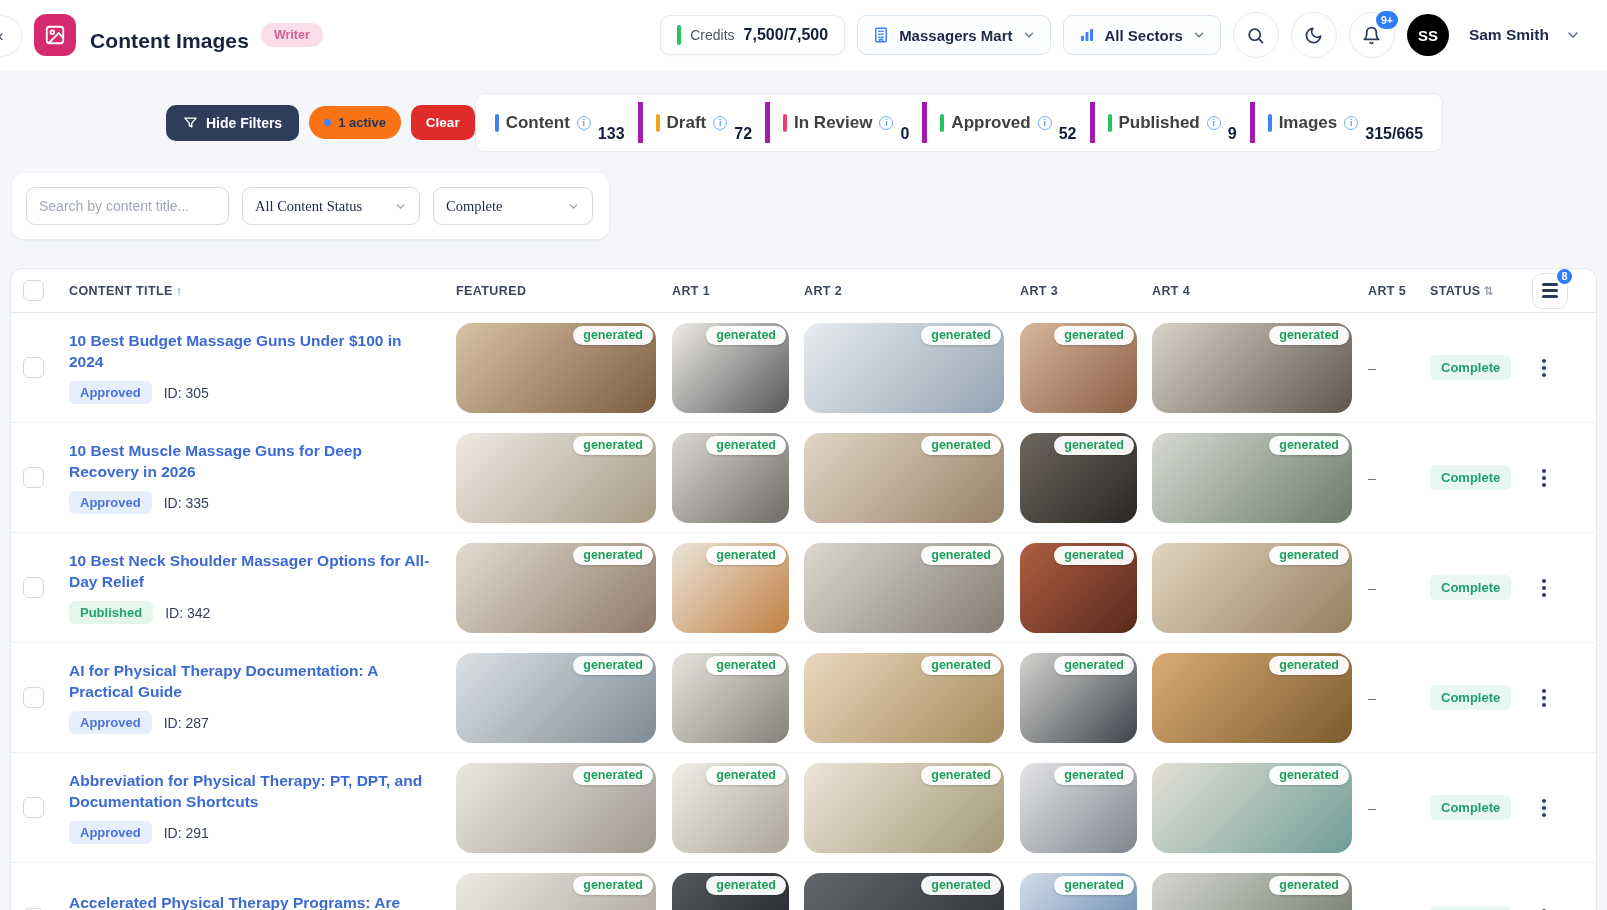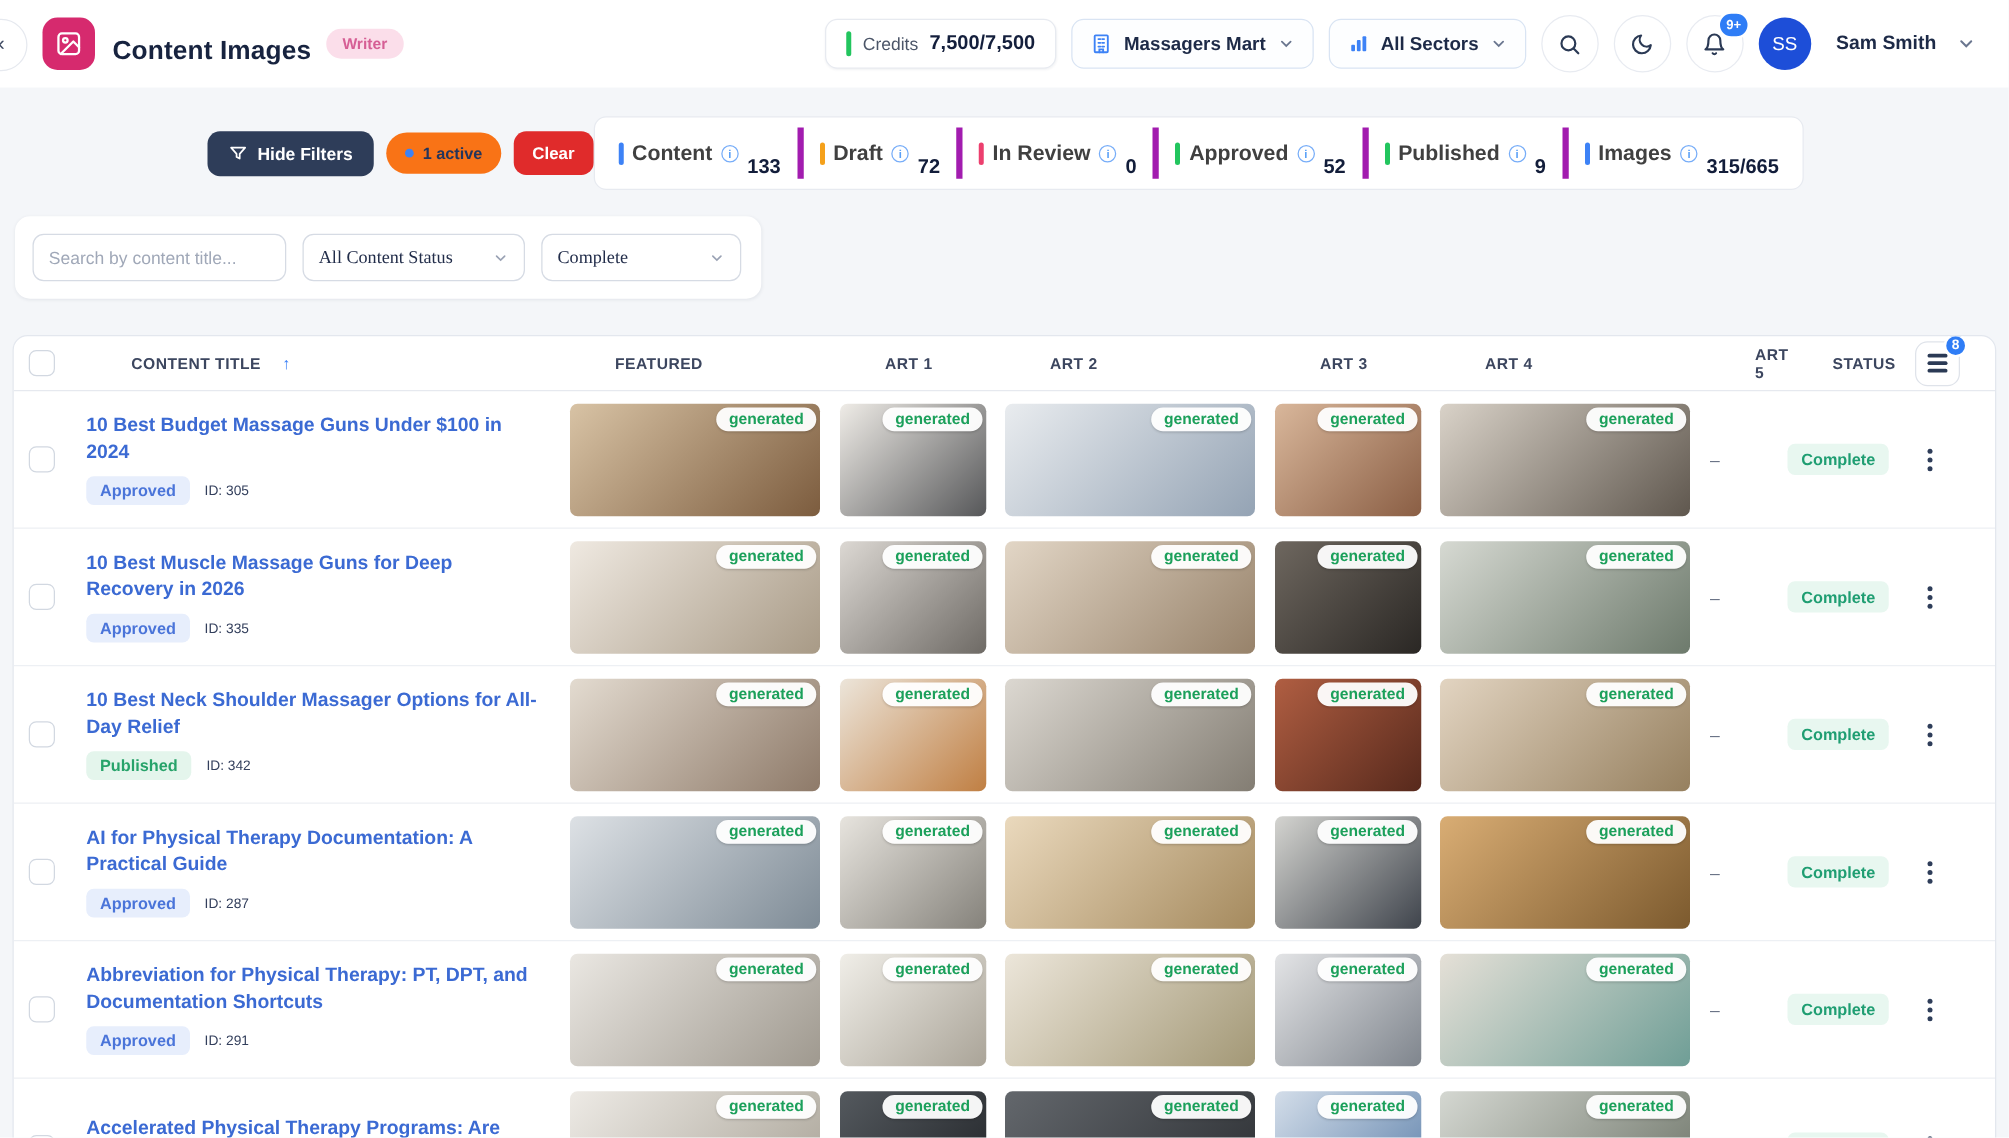--- a/index.html
+++ b/index.html
@@ -13,21 +13,21 @@
   .page-title { font-size: 21px; font-weight: 800; letter-spacing: .1px; color: #17233f; margin-top: 12px; }
   .role-badge { margin-left: 12px; background: #fbdeea; color: #d65f95; font-size: 12.5px; font-weight: 600; padding: 5px 13px; border-radius: 999px; }
   .topbar-right { margin-left: auto; display: flex; align-items: center; gap: 12px; }
   .credits-card { display: flex; align-items: center; gap: 9px; background: #fff; border: 1px solid #e7eaf0; box-shadow: 0 1px 2px rgba(20,30,60,.06); border-radius: 10px; padding: 9px 16px; }
   .vbar { width: 4px; height: 20px; border-radius: 3px; }
   .credits-label { color: #4b5568; font-size: 14px; }
   .credits-value { font-size: 16px; font-weight: 800; color: #141f3c; }
   .hdr-select { display: flex; align-items: center; gap: 9px; background: #fdfeff; border: 1px solid #d9e4f3; border-radius: 10px; padding: 10px 14px; font-size: 15px; font-weight: 700; color: #1d2a47; cursor: pointer; }
   .icon-circle { position: relative; width: 46px; height: 46px; border-radius: 50%; background: #fff; border: 1px solid #e8ebf1; display: flex; align-items: center; justify-content: center; cursor: pointer; }
   .notif-badge { position: absolute; top: -4px; right: -6px; background: #2f7df6; color: #fff; font-size: 10.5px; font-weight: 700; padding: 3px 5px; border-radius: 999px; border: 2px solid #fff; }
-  .avatar { width: 42px; height: 42px; border-radius: 50%; background: #1d4ed8; color: #fff; font-size: 15px; font-weight: 400; display: flex; align-items: center; justify-content: center; }
+  .avatar { width: 42px; height: 42px; border-radius: 50%; background: #000000; color: #fff; font-size: 15px; font-weight: 700; display: flex; align-items: center; justify-content: center; }
   .user-name { font-size: 15.5px; font-weight: 600; color: #1d2a47; margin: 0 4px 0 8px; }
 
   
   .filter-row { display: flex; align-items: center; justify-content: center; padding: 23px 10px 0 12px; }
   .filter-left { display: flex; align-items: center; gap: 10px; }
   .hide-filters-btn { display: flex; align-items: center; gap: 8px; background: #2e3d59; color: #fff; font-size: 14px; font-weight: 700; border-radius: 10px; padding: 10px 17px; cursor: pointer; }
   .active-pill { display: flex; align-items: center; gap: 7px; background: #f97316; color: #24355c; font-size: 13px; font-weight: 700; border-radius: 999px; padding: 9px 15px; cursor: pointer; }
   .active-dot { width: 7px; height: 7px; border-radius: 50%; background: #3d82f6; }
   .clear-btn { background: #e02b2b; color: #fff; font-size: 13.5px; font-weight: 700; border-radius: 10px; padding: 10px 15px; cursor: pointer; }
 
@@ -43,39 +43,39 @@
   .search-input { width: 203px; height: 38px; border: 1px solid #d6dbe4; border-radius: 9px; padding: 0 12px; font-size: 14px; font-family: inherit; color: #1d2a47; }
   .search-input::placeholder { color: #a0a8b8; }
   .fake-select { display: flex; align-items: center; justify-content: space-between; height: 38px; border: 1px solid #d6dbe4; border-radius: 9px; padding: 0 12px; font-size: 14.5px; color: #222d4a; cursor: pointer; background: #fff; font-family: Liberation Serif, serif; }
   .fake-select.w-status { width: 178px; }
   .fake-select.w-complete { width: 160px; }
 
   
   .table-card { margin: 29px 10px 0 10px; background: #fff; border: 1px solid #e3e7ee; border-radius: 12px; overflow: hidden; }
   .tgrid { display: grid; grid-template-columns: 46px 1fr 216px 132px 216px 132px 216px 62px 102px 52px; align-items: center; padding: 0 12px; }
   .thead { height: 44px; border-bottom: 1px solid #e6e9ef; }
-  .th { font-size: 12.5px; font-weight: 800; color: #3c465f; letter-spacing: .4px; display: flex; align-items: center; gap: 17px; margin-left: 36px; }
+  .th { font-size: 12.5px; font-weight: 800; color: #3c465f; letter-spacing: .4px; display: flex; align-items: center; gap: 3px; }
   .sort-up { color: #3d82f6; font-size: 13px; }
   .sort-both { color: #9aa2b4; font-size: 12px; }
   .menu-btn { position: relative; width: 36px; height: 36px; border: 1px solid #dfe3ea; border-radius: 10px; background: #fff; display: flex; align-items: center; justify-content: center; cursor: pointer; }
   .menu-lines { display: flex; flex-direction: column; gap: 3.5px; }
   .menu-lines span { display: block; width: 16px; height: 2.5px; border-radius: 2px; background: #2b3a55; }
   .menu-badge { position: absolute; top: -7px; right: -7px; min-width: 19px; height: 19px; border-radius: 50%; background: #2f7df6; color: #fff; font-size: 11px; font-weight: 700; display: flex; align-items: center; justify-content: center; border: 2px solid #fff; }
 
   .trow { min-height: 110px; border-bottom: 1px solid #edf0f4; }
   .trow:last-child { border-bottom: none; }
   .checkbox { width: 21px; height: 21px; border-radius: 6px; border: 1.5px solid #d2d8e1; background: #fff; cursor: pointer; }
   .title-cell { padding-right: 24px; }
   .row-title { color: #3b6ad3; font-size: 15.5px; font-weight: 700; line-height: 1.35; cursor: pointer; }
   .row-meta { display: flex; align-items: center; gap: 12px; margin-top: 9px; }
   .wf-badge { font-size: 13px; font-weight: 600; padding: 4px 11px; border-radius: 6px; }
   .wf-badge.approved { background: #e7eefc; color: #4a74d9; }
   .wf-badge.published { background: #e4f5ec; color: #27a36a; }
-  .row-id { font-size: 11px; color: #333f5c; }
-  .thumb { position: relative; height: 90px; border-radius: 6px; overflow: hidden; }
+  .row-id { font-size: 14px; color: #333f5c; }
+  .thumb { position: relative; height: 90px; border-radius: 16px; overflow: hidden; }
   .thumb.wide { width: 200px; }
   .thumb.narrow { width: 117px; }
   .gen-pill { position: absolute; top: 3px; right: 3px; background: rgba(255,255,255,.95); color: #1ca05b; font-size: 12.5px; font-weight: 600; padding: 2px 10px 3px; border-radius: 999px; box-shadow: 0 1px 2px rgba(0,0,0,.18); }
   .dash-cell { color: #6b7487; font-size: 14px; }
   .status-badge { display: inline-block; background: #e8f7f0; color: #1f9e72; font-size: 13px; font-weight: 600; padding: 5px 11px; border-radius: 6px; }
   .kebab { display: flex; flex-direction: column; gap: 3px; align-items: center; cursor: pointer; width: 24px; padding: 4px 0; }
   .kebab span { width: 4px; height: 4px; border-radius: 50%; background: #2e3d59; }
 
   svg { display: block; }
 </style>

